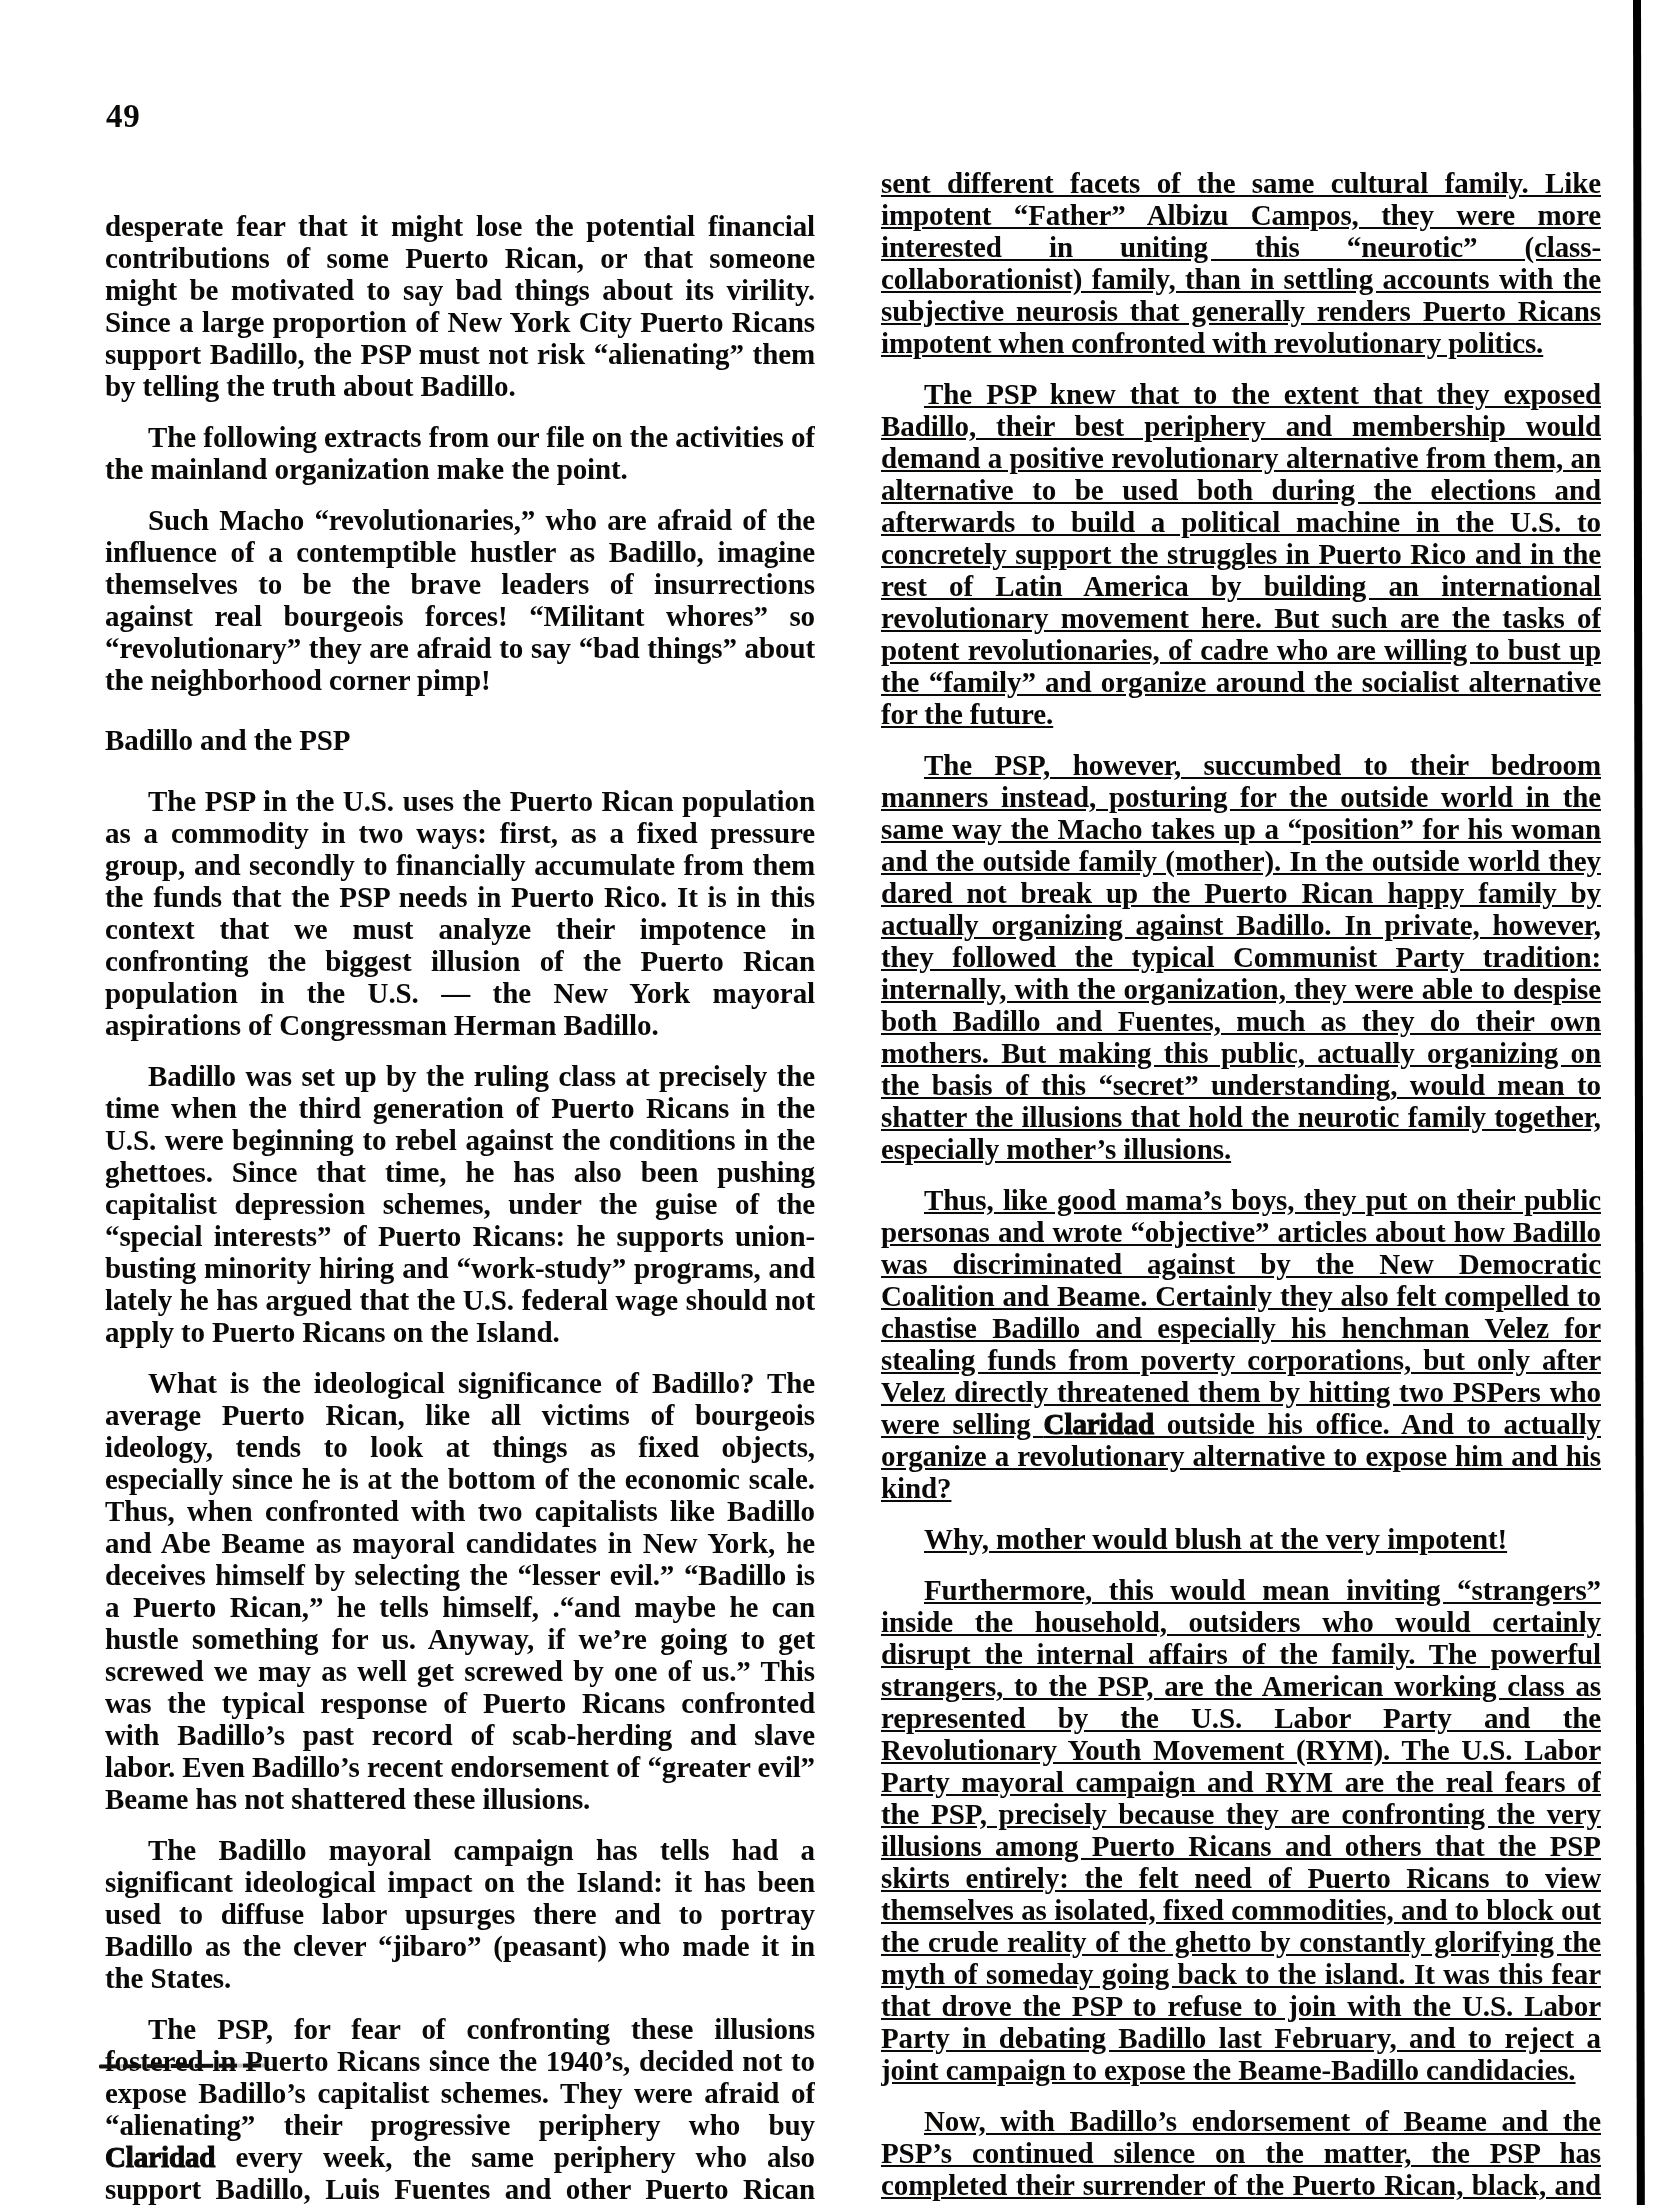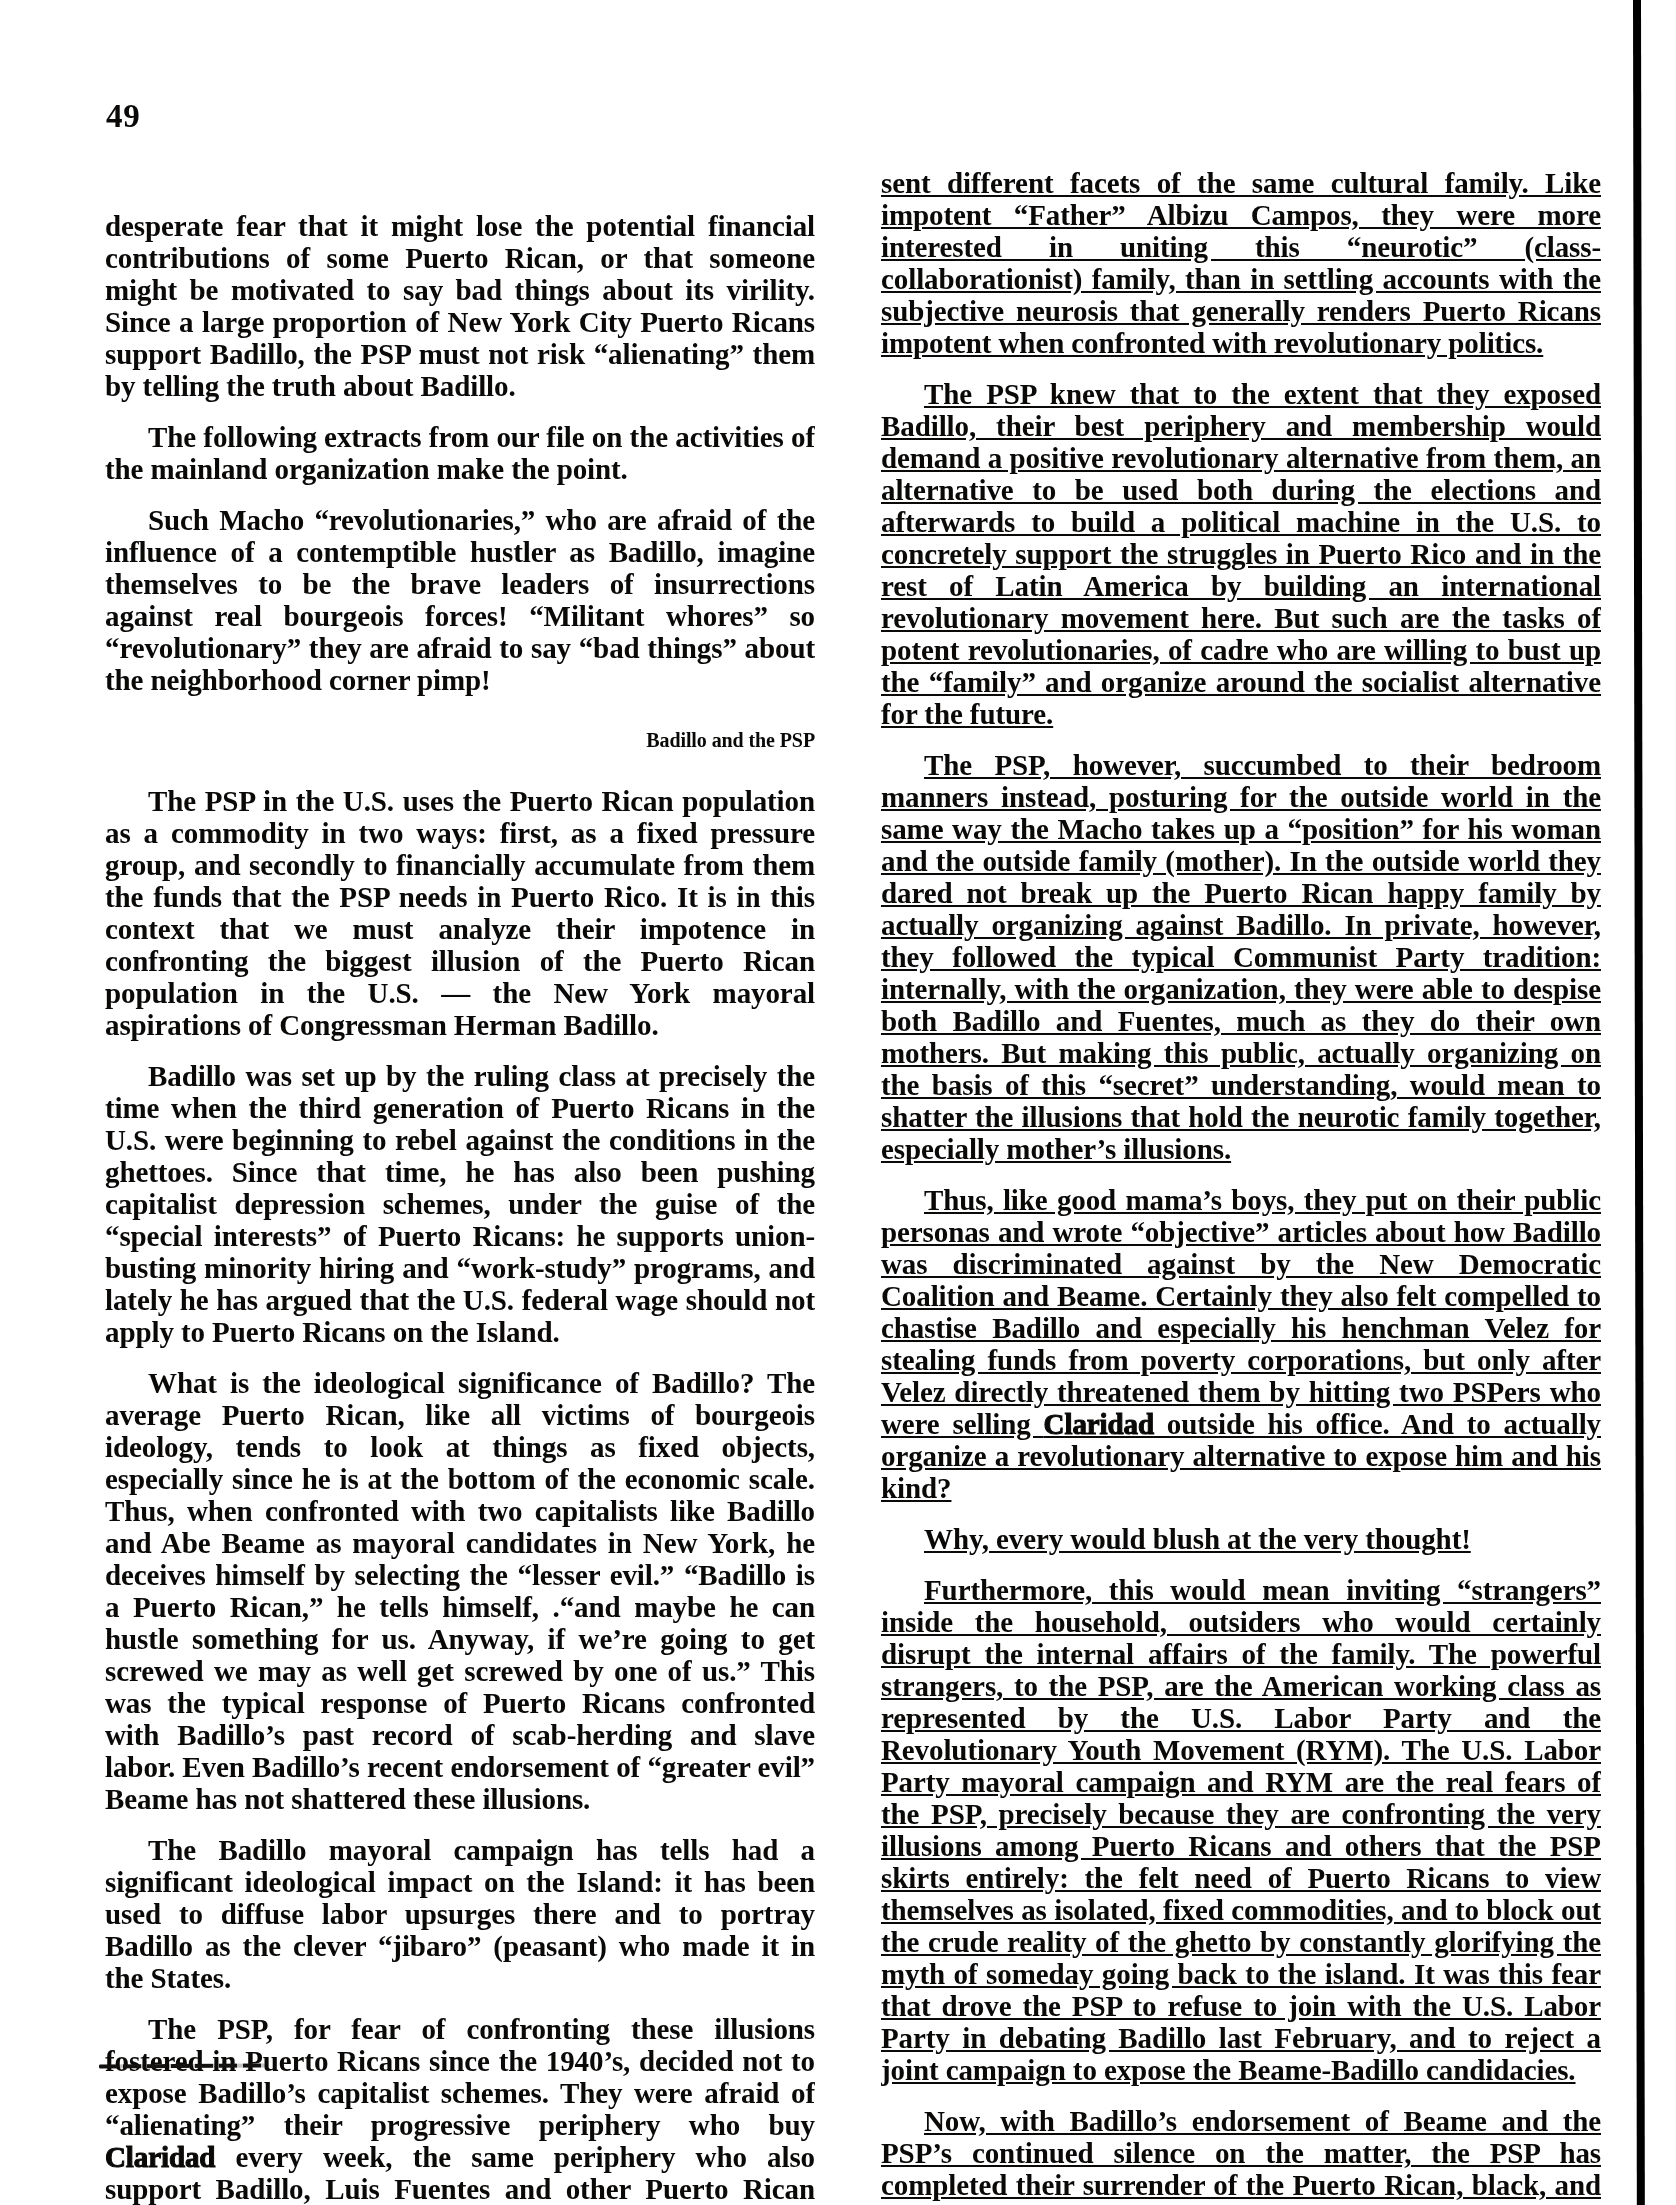--- a/index.html
+++ b/index.html
@@ -51,23 +51,23 @@
     text-decoration: underline;
   }
   .para {
     margin: 0 0 19px 0;
     padding: 0;
   }
   .para.indent {
     text-indent: 43px;
   }
   .heading {
-    text-align: right;
+    text-align: left;
     font-weight: 700;
-    font-size: 20px;
+    font-size: 29px;
     margin: 28px 0 29px 0;
   }
   .b {
     font-weight: 700;
     -webkit-text-stroke: 1px #0a0908;
   }
   .edge-rule {
     position: absolute;
     left: 1633px;
     top: 0;
@@ -104,21 +104,21 @@
       <p class="para indent"><span>What is the ideological significance of Badillo? The average Puerto Rican, like all victims of bourgeois ideology, tends to look at things as fixed objects, especially since he is at the bottom of the economic scale. Thus, when confronted with two capitalists like Badillo and Abe Beame as mayoral candidates in New York, he deceives himself by selecting the “lesser evil.” “Badillo is a Puerto Rican,” he tells himself, .“and maybe he can hustle something for us. Anyway, if we’re going to get screwed we may as well get screwed by one of us.” This was the typical response of Puerto Ricans confronted with Badillo’s past record of scab-herding and slave labor. Even Badillo’s recent endorsement of “greater evil” Beame has not shattered these illusions.</span></p>
       <p class="para indent"><span>The Badillo mayoral campaign has tells had a significant ideological impact on the Island: it has been used to diffuse labor upsurges there and to portray Badillo as the clever “jibaro” (peasant) who made it in the States.</span></p>
       <p class="para indent"><span>The PSP, for fear of confronting these illusions fostered in Puerto Ricans since the 1940’s, decided not to expose Badillo’s capitalist schemes. They were afraid of “alienating” their progressive periphery who buy </span><span class="b">Claridad</span><span> every week, the same periphery who also support Badillo, Luis Fuentes and other Puerto Rican scabs, simply because all of them repre-</span></p>
     </div>
 
   <div class="col col-right">
       <p class="para"><span>sent different facets of the same cultural family. Like impotent “Father” Albizu Campos, they were more interested in uniting this “neurotic” (class-collaborationist) family, than in settling accounts with the subjective neurosis that generally renders Puerto Ricans impotent when confronted with revolutionary politics.</span></p>
       <p class="para indent"><span>The PSP knew that to the extent that they exposed Badillo, their best periphery and membership would demand a positive revolutionary alternative from them, an alternative to be used both during the elections and afterwards to build a political machine in the U.S. to concretely support the struggles in Puerto Rico and in the rest of Latin America by building an international revolutionary movement here. But such are the tasks of potent revolutionaries, of cadre who are willing to bust up the “family” and organize around the socialist alternative for the future.</span></p>
       <p class="para indent"><span>The PSP, however, succumbed to their bedroom manners instead, posturing for the outside world in the same way the Macho takes up a “position” for his woman and the outside family (mother). In the outside world they dared not break up the Puerto Rican happy family by actually organizing against Badillo. In private, however, they followed the typical Communist Party tradition: internally, with the organization, they were able to despise both Badillo and Fuentes, much as they do their own mothers. But making this public, actually organizing on the basis of this “secret” understanding, would mean to shatter the illusions that hold the neurotic family together, especially mother’s illusions.</span></p>
       <p class="para indent"><span>Thus, like good mama’s boys, they put on their public personas and wrote “objective” articles about how Badillo was discriminated against by the New Democratic Coalition and Beame. Certainly they also felt compelled to chastise Badillo and especially his henchman Velez for stealing funds from poverty corporations, but only after Velez directly threatened them by hitting two PSPers who were selling </span><span class="b">Claridad</span><span> outside his office. And to actually organize a revolutionary alternative to expose him and his kind?</span></p>
-      <p class="para indent"><span>Why, every would blush at the very thought!</span></p>
+      <p class="para indent"><span>Why, mother would blush at the very impotent!</span></p>
       <p class="para indent"><span>Furthermore, this would mean inviting “strangers” inside the household, outsiders who would certainly disrupt the internal affairs of the family. The powerful strangers, to the PSP, are the American working class as represented by the U.S. Labor Party and the Revolutionary Youth Movement (RYM). The U.S. Labor Party mayoral campaign and RYM are the real fears of the PSP, precisely because they are confronting the very illusions among Puerto Ricans and others that the PSP skirts entirely: the felt need of Puerto Ricans to view themselves as isolated, fixed commodities, and to block out the crude reality of the ghetto by constantly glorifying the myth of someday going back to the island. It was this fear that drove the PSP to refuse to join with the U.S. Labor Party in debating Badillo last February, and to reject a joint campaign to expose the Beame-Badillo candidacies.</span></p>
       <p class="para indent"><span>Now, with Badillo’s endorsement of Beame and the PSP’s continued silence on the matter, the PSP has completed their surrender of the Puerto Rican, black, and white working class</span></p>
     </div>
 
   <div class="edge-rule"></div>
 
   <div class="smudge"></div>
 </div>
 
 

